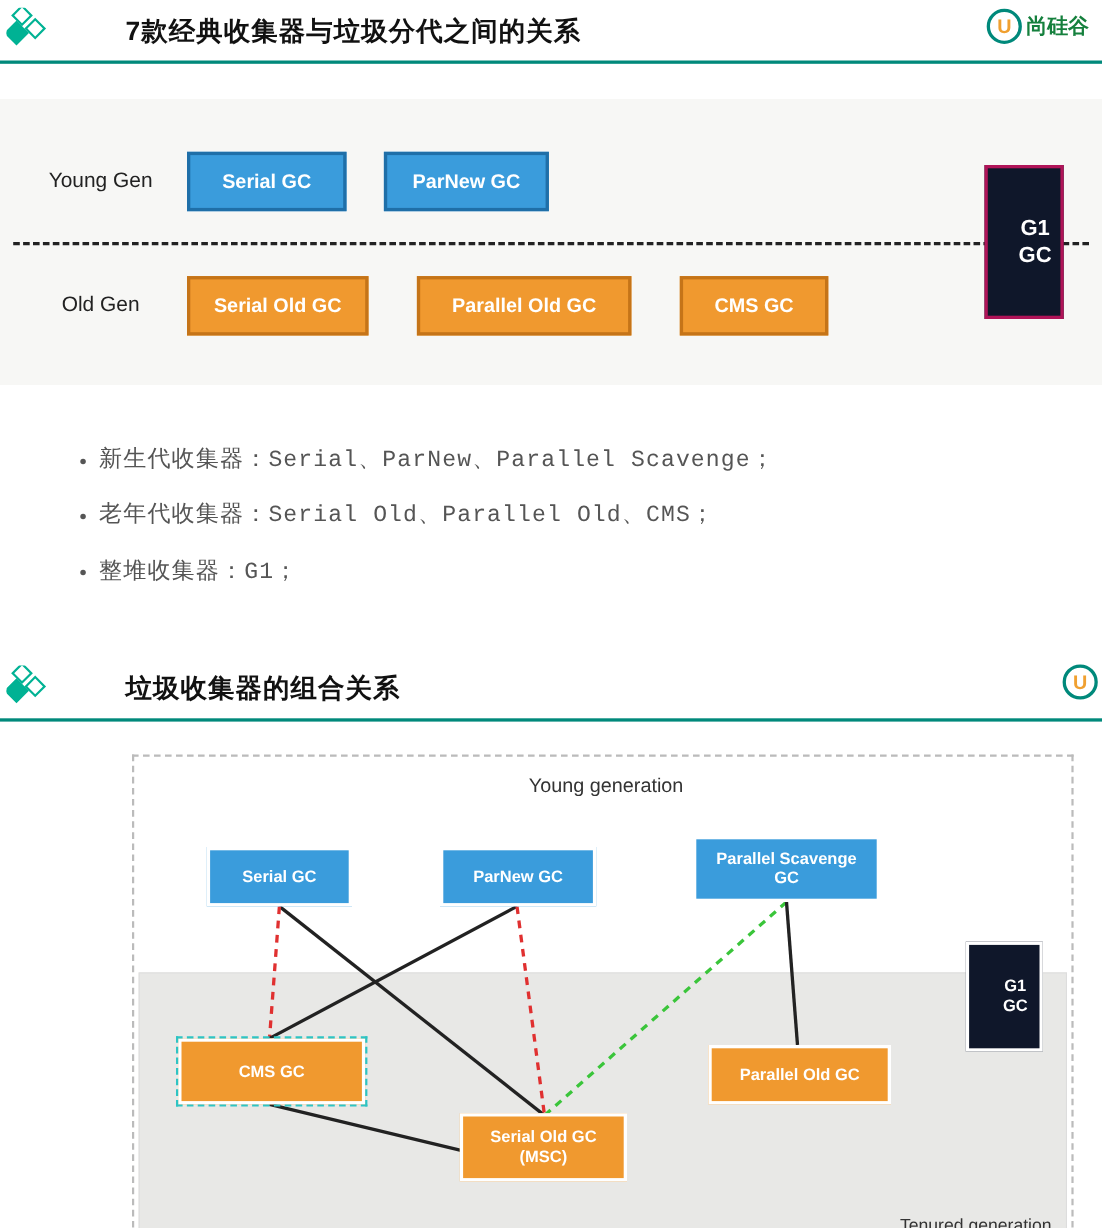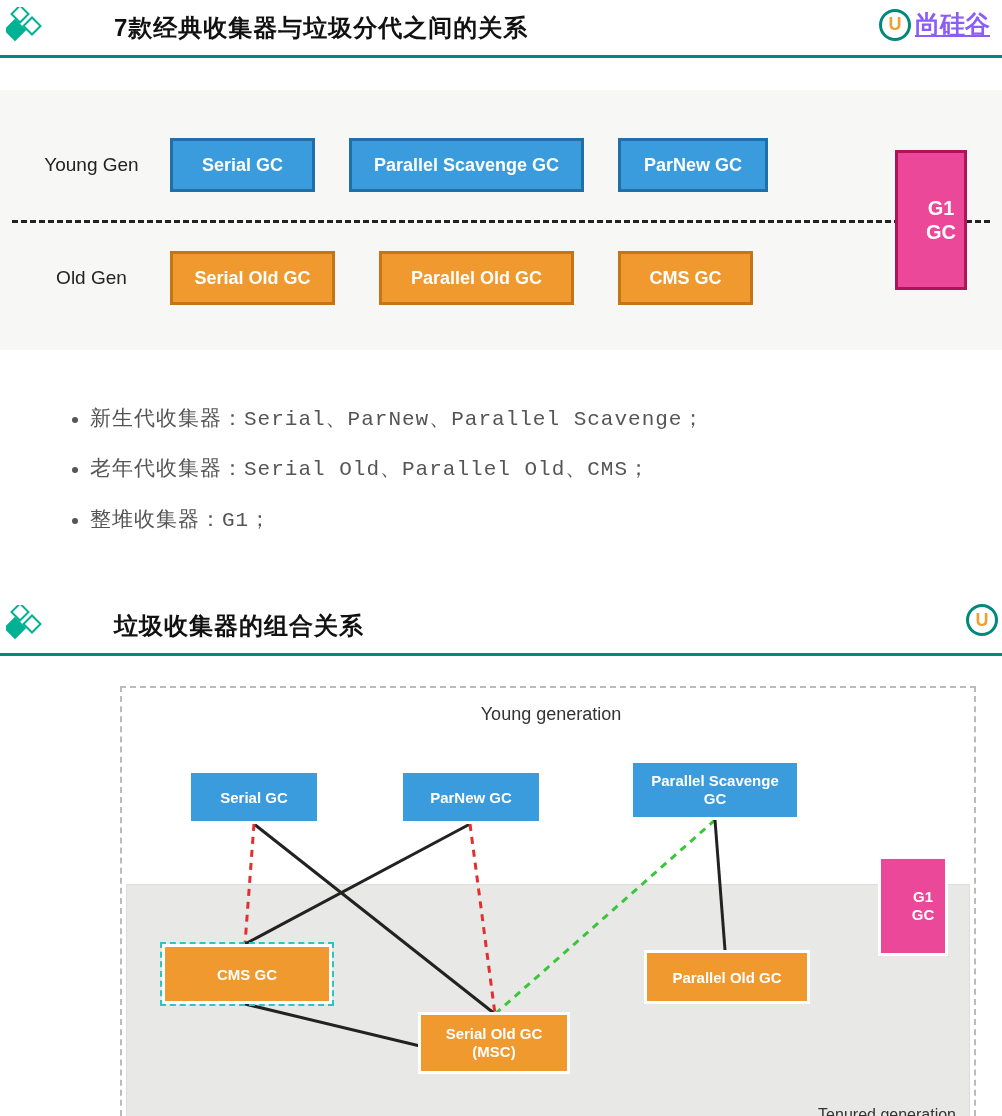--- a/index.html
+++ b/index.html
@@ -7,29 +7,29 @@
   
   
   .slide1 { position: relative; }
   .header { display: flex; align-items: center; border-bottom: 3px solid #00897b; height: 58px; padding-left: 6px; }
   .diamond-icon { width: 42px; height: 42px; position: relative; margin-right: 18px; }
   .diamond-icon svg { width: 42px; height: 42px; }
   .title { font-size: 24px; font-weight: bold; color: #111; letter-spacing: 1px; margin-left: 48px; }
   .brand { position: absolute; right: 12px; top: 8px; display: flex; align-items: center; }
   .brand-logo { width: 32px; height: 32px; border: 3px solid #00897b; border-radius: 50%; display:flex; align-items:center; justify-content:center; margin-right:4px;}
   .brand-logo-inner { font-weight:bold; color:#f0a030; font-size:18px;}
-  .brand-text { font-size: 25px; font-weight: bold; color: #8b5cf6; text-decoration: underline; }
+  .brand-text { font-size: 19px; font-weight: bold; color: #15803d; }
   
   .gen-area { background: #f7f7f5; margin-top: 32px; padding: 20px 0 20px 0; position: relative; height: 260px; }
   .gen-row { display:flex; align-items:center; height:110px; }
   .gen-label { width: 150px; text-align:center; font-size:19px; color:#222; font-weight:500;padding-left:33px;}
   .gc-box { border: 3px solid; display:flex; align-items:center; justify-content:center; font-size:18px; font-weight:bold; color:#fff; }
   .blue { background:#3a9cdc; border-color:#1f6fa8; }
   .orange { background:#f0992f; border-color:#c57418; }
-  .pink { background:#ec4899; border-color:#b01458;padding-left:20px; }
+  .pink { background:#0f172a; border-color:#b01458;padding-left:20px; }
   
   .divider-dashed { border:none; border-top:3px dashed #222; margin: 0 12px; }
   
   .g1-box { position:absolute; right:35px; top:60px; width:72px; height:140px; display:flex;flex-direction:column;align-items:center;justify-content:center;}
   .g1-box span{ line-height:1.2; font-size:20px;}
   
   .bullets { padding: 45px 70px 30px 90px; }
   .bullets li { list-style: disc; font-size: 21px; color: #555; line-height: 2.4; font-family: "SimSun","Courier New",monospace; letter-spacing:1px;}
   
   .watermark1 { position:absolute; right:15px; bottom:2px; font-size:10px; color:#eee;}
@@ -70,21 +70,20 @@
         </div>
       <span class="brand-text">尚硅谷</span>
     </div>
   </div>
 
   <div class="gen-area">
     <div class="gen-row">
       <div class="gen-label">Young Gen</div>
       <div id="young-boxes" style="display:flex;gap:34px;margin-left:20px;">
           <div class="gc-box blue" style="width: 145px; height: 54px;">Serial GC</div>
-          <div class="gc-box blue" style="width: 235px; height: 54px;">Parallel Scavenge GC</div>
           <div class="gc-box blue" style="width: 150px; height: 54px;">ParNew GC</div>
         </div>
     </div>
     <hr class="divider-dashed">
     <div class="gen-row">
       <div class="gen-label">Old Gen</div>
       <div id="old-boxes" style="display:flex;gap:44px;margin-left:20px;">
           <div class="gc-box orange" style="width: 165px; height: 54px;">Serial Old GC</div>
           <div class="gc-box orange" style="width: 195px; height: 54px;">Parallel Old GC</div>
           <div class="gc-box orange" style="width: 135px; height: 54px;">CMS GC</div>

